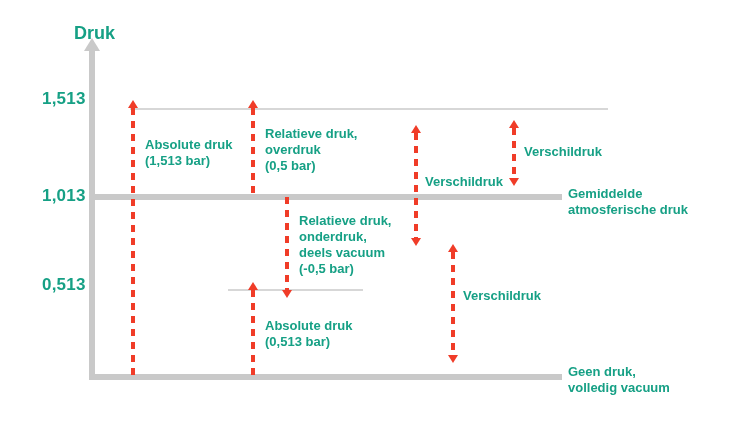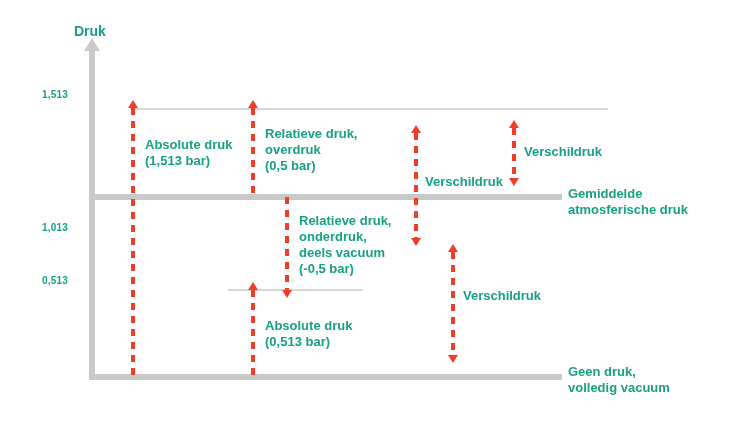--- a/index.html
+++ b/index.html
@@ -73,35 +73,35 @@
     top: 374px;
     width: 470px;
     height: 6px;
     background: #c9c9c9;
   }
 
   
   .tick-label {
     position: absolute;
     color: #16a085;
-    font-size: 10px;
+    font-size: 17px;
     font-weight: bold;
     letter-spacing: 0.2px;
     white-space: nowrap;
   }
   #tick-1513 { left: 42px; top: 89px; }
-  #tick-1013 { left: 42px; top: 186px; margin-top: 36px; }
+  #tick-1013 { left: 42px; top: 186px; }
   #tick-0513 { left: 42px; top: 275px; text-align: center; }
 
   #axis-title {
     position: absolute;
     left: 74px;
     top: 23px;
     color: #16a085;
-    font-size: 14px;
+    font-size: 18px;
     font-weight: bold;
     white-space: nowrap;
   }
 
   
   .dash-arrow {
     position: absolute;
     width: 4px;
   }
   .dash-arrow .stem {

